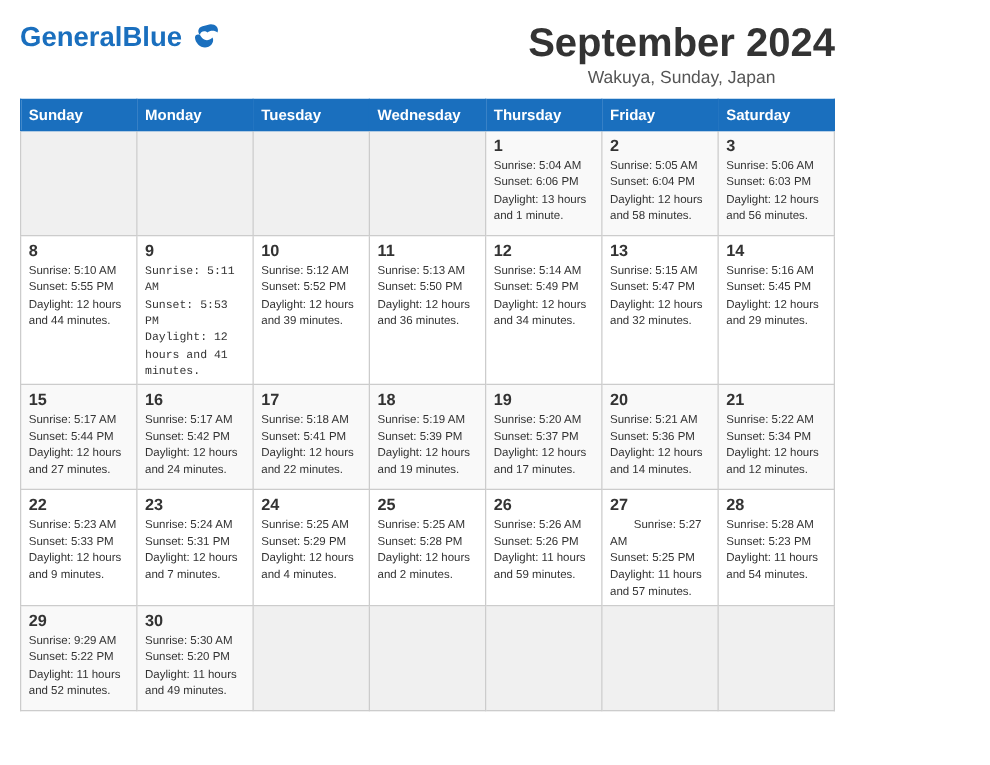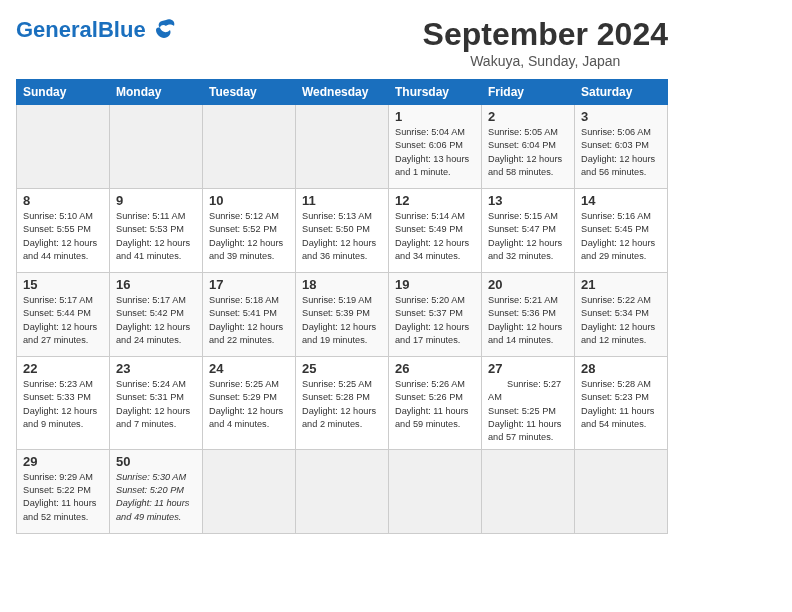--- a/index.html
+++ b/index.html
@@ -145,21 +145,21 @@
 Sunset: 6:04 PM
 Daylight: 12 hours and 58 minutes.</span></td>
           <td><span class="day-num">3</span><span class="day-info" style="white-space: pre-line;">Sunrise: 5:06 AM
 Sunset: 6:03 PM
 Daylight: 12 hours and 56 minutes.</span></td>
         </tr>
         <tr>
           <td><span class="day-num">8</span><span class="day-info" style="white-space: pre-line;">Sunrise: 5:10 AM
 Sunset: 5:55 PM
 Daylight: 12 hours and 44 minutes.</span></td>
-          <td><span class="day-num">9</span><span class="day-info" style="white-space: pre-line;">Sunrise: 5:11 AM
+          <td><span class="day-num">9</span><span class="day-info" style="white-space: pre-line; font-family: Liberation Mono, monospace;">Sunrise: 5:11 AM
 Sunset: 5:53 PM
 Daylight: 12 hours and 41 minutes.</span></td>
           <td><span class="day-num">10</span><span class="day-info" style="white-space: pre-line;">Sunrise: 5:12 AM
 Sunset: 5:52 PM
 Daylight: 12 hours and 39 minutes.</span></td>
           <td><span class="day-num">11</span><span class="day-info" style="white-space: pre-line; text-align: center;">Sunrise: 5:13 AM
 Sunset: 5:50 PM
 Daylight: 12 hours and 36 minutes.</span></td>
           <td><span class="day-num">12</span><span class="day-info" style="white-space: pre-line;">Sunrise: 5:14 AM
 Sunset: 5:49 PM
@@ -214,21 +214,21 @@
 Sunset: 5:25 PM
 Daylight: 11 hours and 57 minutes.</span></td>
           <td><span class="day-num">28</span><span class="day-info" style="white-space: pre-line; margin-top: 34px;">Sunrise: 5:28 AM
 Sunset: 5:23 PM
 Daylight: 11 hours and 54 minutes.</span></td>
         </tr>
         <tr>
           <td><span class="day-num">29</span><span class="day-info" style="white-space: pre-line;">Sunrise: 9:29 AM
 Sunset: 5:22 PM
 Daylight: 11 hours and 52 minutes.</span></td>
-          <td><span class="day-num">50</span><span class="day-info" style="white-space: pre-line; font-style: italic;">Sunrise: 5:30 AM
+          <td><span class="day-num">30</span><span class="day-info" style="white-space: pre-line;">Sunrise: 5:30 AM
 Sunset: 5:20 PM
 Daylight: 11 hours and 49 minutes.</span></td>
           <td class="empty"></td>
           <td class="empty"></td>
           <td class="empty"></td>
           <td class="empty"></td>
           <td class="empty"></td>
         </tr>
       </tbody>
   </table>

